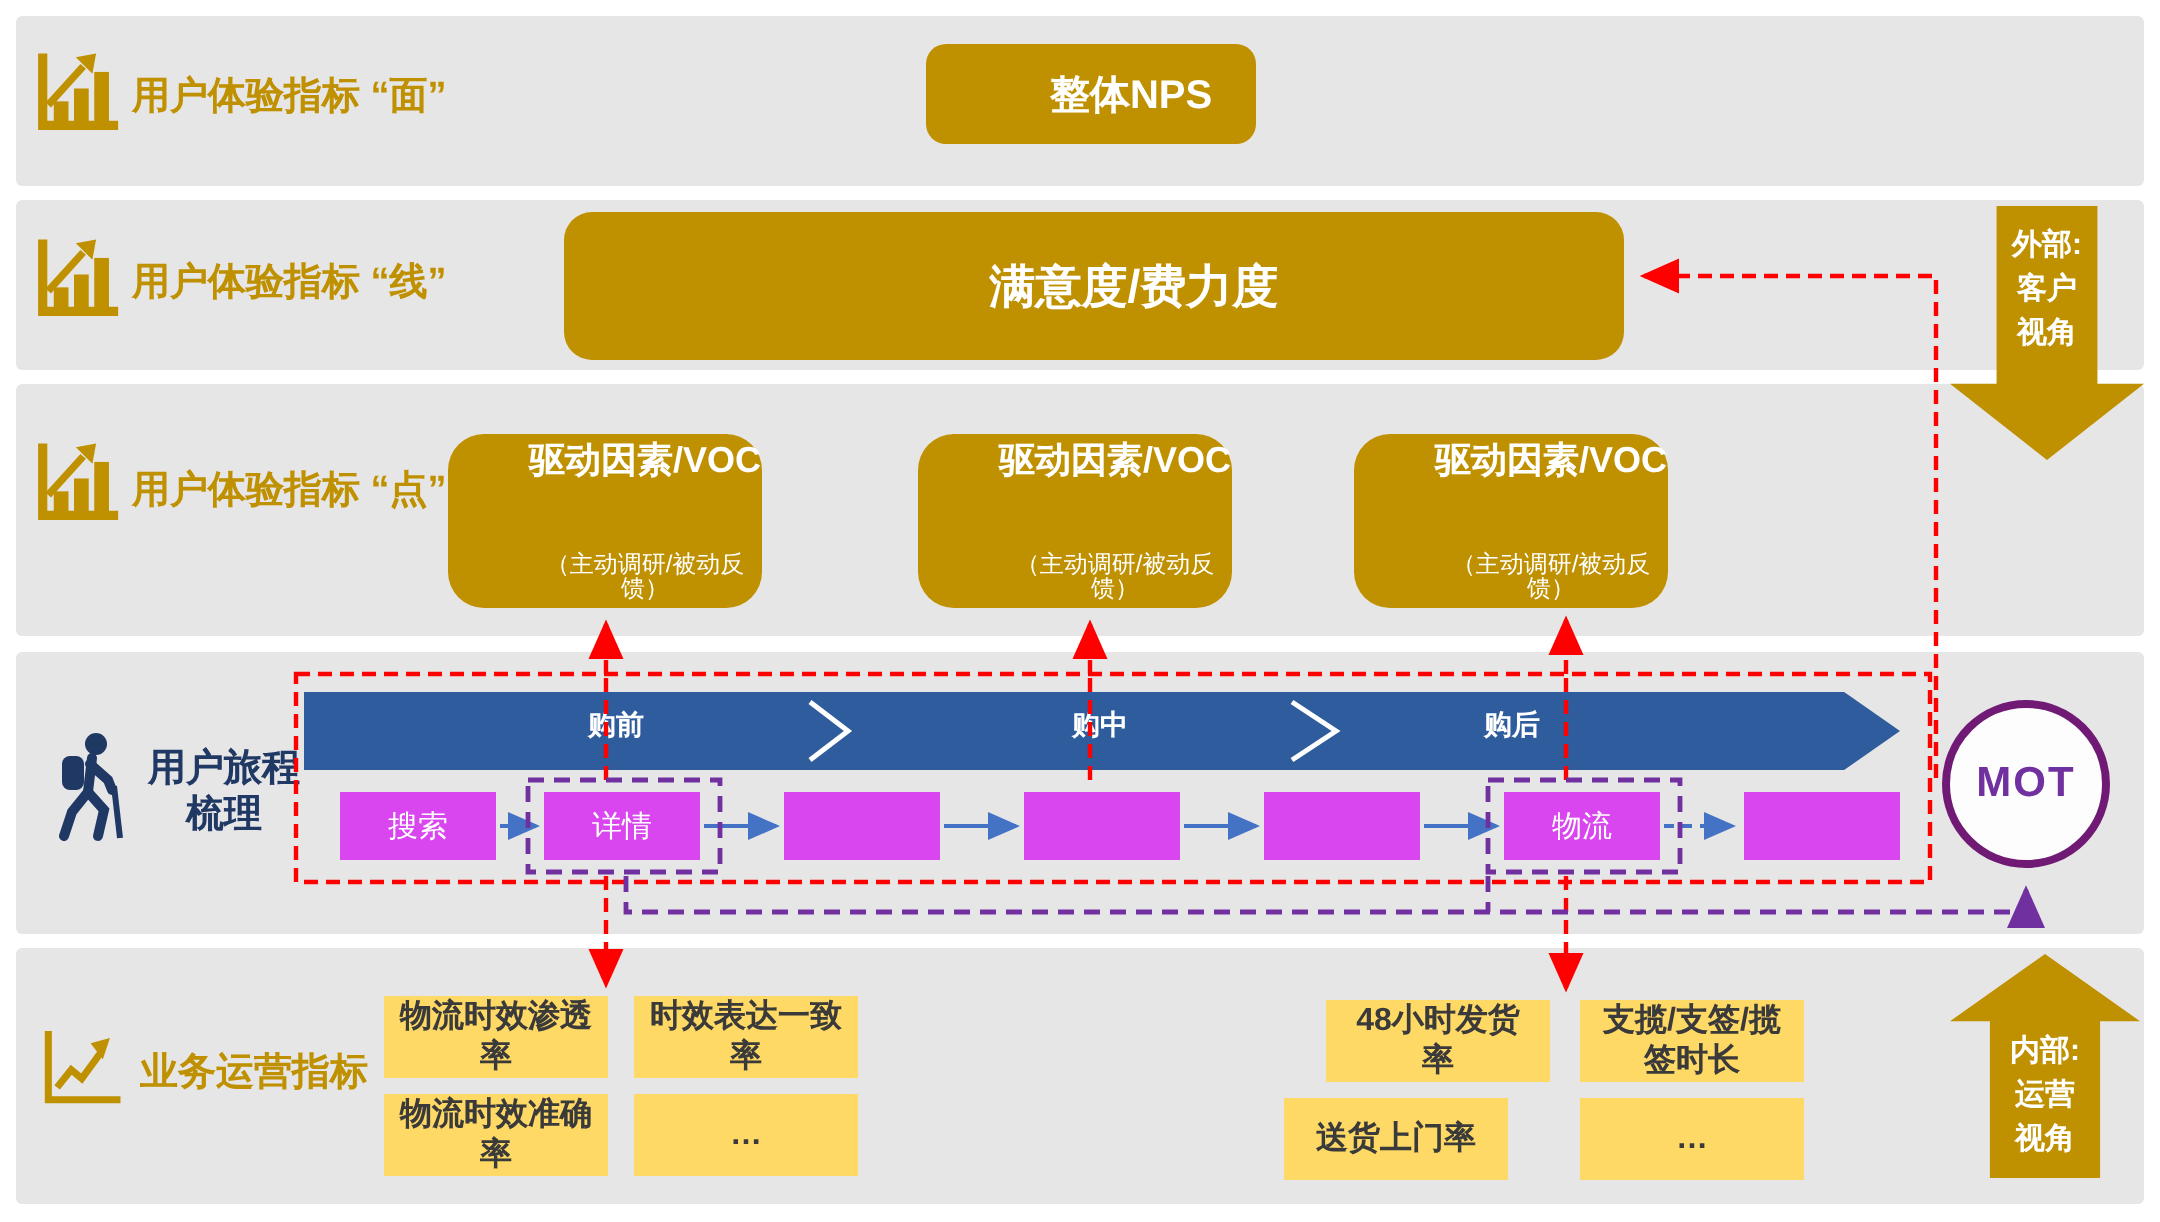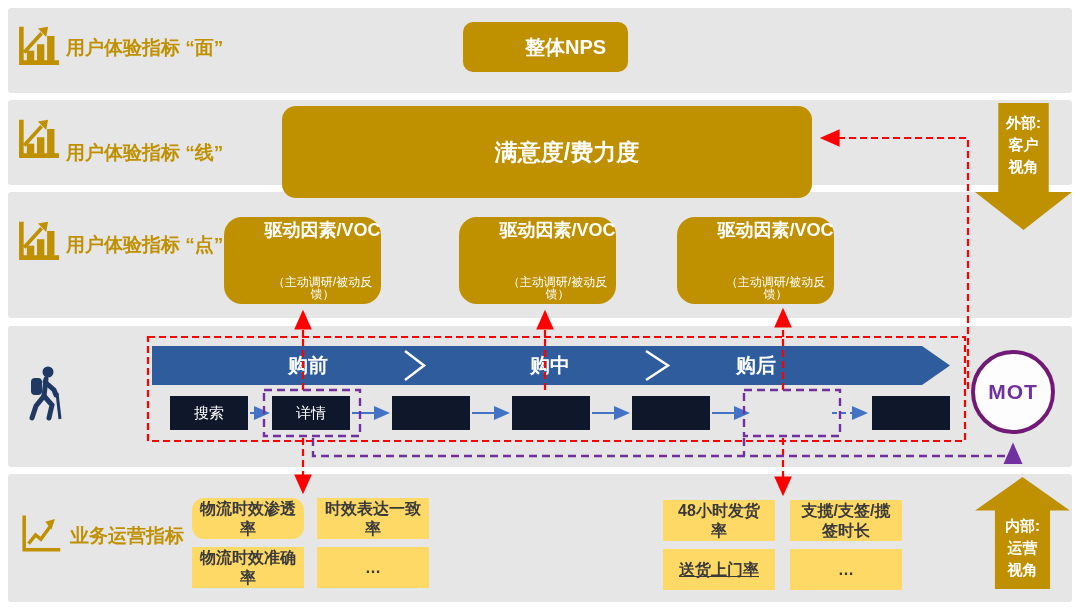--- a/index.html
+++ b/index.html
@@ -14,51 +14,51 @@
   .band-journey { top:326px; height:141px; }
   .band-ops     { top:474px; height:128px; }
 
   .row-label { position:absolute; font-weight:bold; font-size:19px; color:#BF9000; white-space:nowrap; }
   .icon-box { position:absolute; }
 
   .gold-pill { position:absolute; background:#BF9000; color:#fff; font-weight:bold;
                display:flex; align-items:center; justify-content:center; text-align:center;padding-left:40px; }
 
   .nps-btn { left:463px; top:22px; width:165px; height:50px; border-radius:10px; font-size:20px; }
-  .sat-bar { left:282px; top:106px; width:530px; height:92px; border-radius:14px; font-size:23px; }
+  .sat-bar { left:282px; top:106px; width:530px; height:74px; border-radius:14px; font-size:23px; }
 
   .voc { top:217px; width:157px; height:87px; border-radius:18px; flex-direction:column; gap:5px; }
   .voc .voc-title { font-size:18px; font-weight:bold; line-height:1; }
   .voc .voc-sub   { font-size:12px; font-weight:normal; line-height:1;margin-top:32px; }
   .voc1 { left:224px; } .voc2 { left:459px; } .voc3 { left:677px; }
 
   .journey-label { position:absolute; left:58px; top:374px; width:108px; text-align:center;
                    color:#1F3864; font-weight:bold; font-size:19px; line-height:1.2; }
 
   .phase-bar { position:absolute; left:152px; top:346px; width:798px; height:39px; background:#2E5C9C;
                clip-path:polygon(0 0, 96.5% 0, 100% 50%, 96.5% 100%, 0 100%); }
-  .phase { position:absolute; top:355px; transform:translateX(-50%); color:#fff; font-weight:bold; font-size:20px; line-height:1; }
+  .phase { position:absolute; top:355px; transform:translateX(-50%); color:#fff; font-weight:bold; font-size:14px; line-height:1; }
   .phase1 { left:308px; } .phase2 { left:550px; } .phase3 { left:756px; }
 
-  .step { position:absolute; top:396px; width:78px; height:34px; background:#0f172a; color:#fff;
+  .step { position:absolute; top:396px; width:78px; height:34px; background:#d946ef; color:#fff;
           font-size:15px; display:flex; align-items:center; justify-content:center; }
   .st1 { left:170px; } .st2 { left:272px; } .st3 { left:392px; } .st4 { left:512px; }
   .st5 { left:632px; } .st6 { left:752px; } .st7 { left:872px; }
 
   .mot { position:absolute; left:971px; top:350px; width:84px; height:84px; border-radius:50%;
          background:#FDFDFD; border:4px solid #701a75; color:#7030A0; font-weight:bold; font-size:21px;
          display:flex; align-items:center; justify-content:center; letter-spacing:1px; }
 
   .metric { position:absolute; width:112px; height:41px; background:#FFD966; color:#3A3A3A;
             font-size:16px; font-weight:bold; line-height:1.2; text-align:center; padding:0 8px;
             display:flex; align-items:center; justify-content:center; }
-  .mL1 { left:192px; top:498px;border-radius:12px; } .mL2 { left:317px; top:498px; }
+  .mL1 { left:192px; top:498px; } .mL2 { left:317px; top:498px; }
   .mL3 { left:192px; top:547px; } .mL4 { left:317px; top:547px; }
   .mR1 { left:663px; top:500px; } .mR2 { left:790px; top:500px; }
-  .mR3 { left:663px; top:549px;text-decoration:underline; } .mR4 { left:790px; top:549px; }
+  .mR3 { left:642px; top:549px; } .mR4 { left:790px; top:549px; }
 
   .side-arrow { position:absolute; background:#BF9000; color:#fff; font-weight:bold; font-size:15px;
                 line-height:1.45; text-align:center; }
   .ext-arrow { left:975px; top:103px; width:97px; height:127px; padding-top:9px;
                clip-path:polygon(24% 0, 76% 0, 76% 70%, 100% 70%, 50% 100%, 0 70%, 24% 70%); }
   .int-arrow { left:975px; top:477px; width:95px; height:112px; padding-top:38px;
                clip-path:polygon(50% 0, 100% 30%, 79% 30%, 79% 100%, 21% 100%, 21% 30%, 0 30%); }
   .side-arrow div { display:block; }
 
   .overlay { position:absolute; left:0; top:0; pointer-events:none; }
@@ -90,21 +90,21 @@
   <div class="icon-box" style="left:14px; top:117px; width:46px; height:46px;">
     <svg viewBox="0 0 50 50" width="46" height="46">
       <path d="M8 3 V42 H49" fill="none" stroke="#BF9000" stroke-width="5"></path>
       <rect x="14" y="29" width="8" height="13" fill="#BF9000"></rect>
       <rect x="25" y="22" width="8" height="20" fill="#BF9000"></rect>
       <rect x="36" y="13" width="8" height="29" fill="#BF9000"></rect>
       <line x1="11" y1="31" x2="30" y2="10" stroke="#BF9000" stroke-width="4"></line>
       <polygon points="37,3 26,5 35,14" fill="#BF9000"></polygon>
     </svg>
   </div>
-  <div class="row-label" style="left:66px; top:128px;margin-top:12px;">用户体验指标 “线”</div>
+  <div class="row-label" style="left:66px; top:128px;">用户体验指标 “线”</div>
   <div class="gold-pill sat-bar">满意度/费力度</div>
 
   <div class="icon-box" style="left:14px; top:219px; width:46px; height:46px;">
     <svg viewBox="0 0 50 50" width="46" height="46">
       <path d="M8 3 V42 H49" fill="none" stroke="#BF9000" stroke-width="5"></path>
       <rect x="14" y="29" width="8" height="13" fill="#BF9000"></rect>
       <rect x="25" y="22" width="8" height="20" fill="#BF9000"></rect>
       <rect x="36" y="13" width="8" height="29" fill="#BF9000"></rect>
       <line x1="11" y1="31" x2="30" y2="10" stroke="#BF9000" stroke-width="4"></line>
       <polygon points="37,3 26,5 35,14" fill="#BF9000"></polygon>
@@ -131,31 +131,36 @@
         <path d="M24 14 L22 31"></path>
         <path d="M22 31 L30 40 L27 53"></path>
         <path d="M22 31 L14 41 L10 53"></path>
         <path d="M23 17 L32 25 L34 30"></path>
       </g>
       <circle cx="26" cy="7" r="5.5" fill="#1F3864"></circle>
       <rect x="9" y="13" width="11" height="17" rx="4" fill="#1F3864"></rect>
       <line x1="35" y1="28" x2="38" y2="54" stroke="#1F3864" stroke-width="3"></line>
     </svg>
   </div>
+  <div class="journey-label">
+    <div>用户旅程</div>
+    <div>梳理</div>
+  </div>
 
   <div class="phase-bar"></div>
   <div class="phase phase1">购前</div>
   <div class="phase phase2">购中</div>
   <div class="phase phase3">购后</div>
 
   <div class="step st1">搜索</div>
   <div class="step st2">详情</div>
   <div class="step st3"></div>
   <div class="step st4"></div>
   <div class="step st5"></div>
+  <div class="step st6">物流</div>
   <div class="step st7"></div>
 
   <div class="mot">MOT</div>
 
   <div class="icon-box" style="left:18px; top:512px; width:44px; height:44px;">
     <svg viewBox="0 0 50 50" width="44" height="44">
       <path d="M7 4 V43 H48" fill="none" stroke="#BF9000" stroke-width="4"></path>
       <path d="M12 36 L20 26 L26 31 L37 16" fill="none" stroke="#BF9000" stroke-width="4"></path>
       <polygon points="42,8 31,11 38,20" fill="#BF9000"></polygon>
     </svg>

